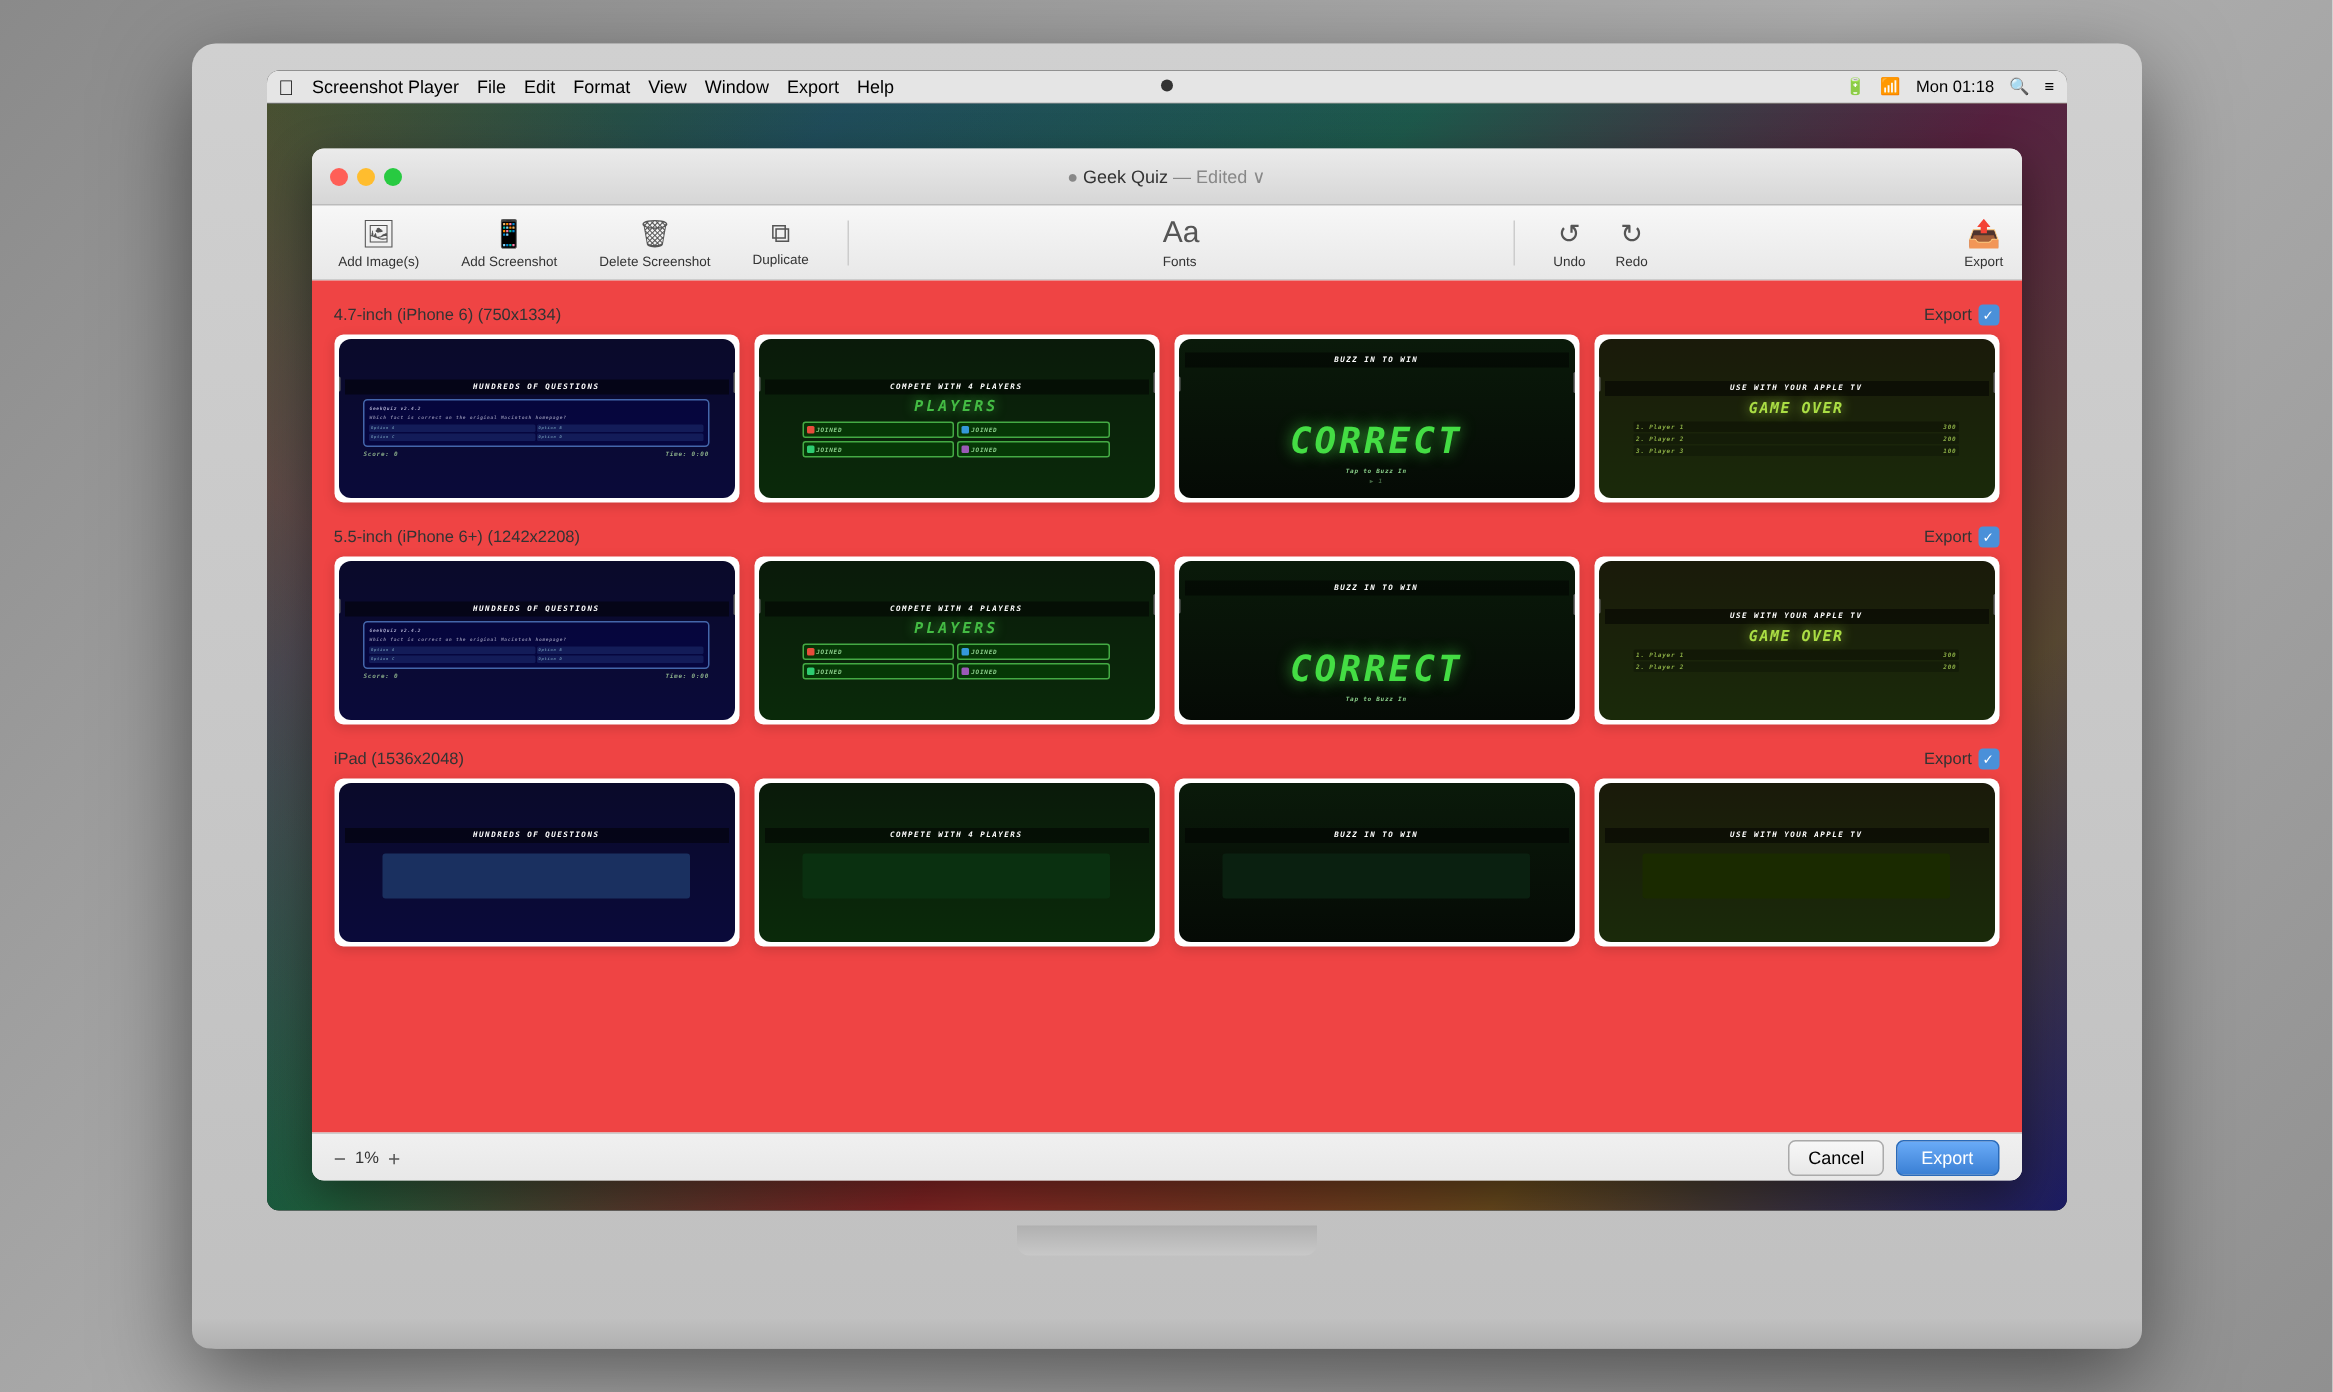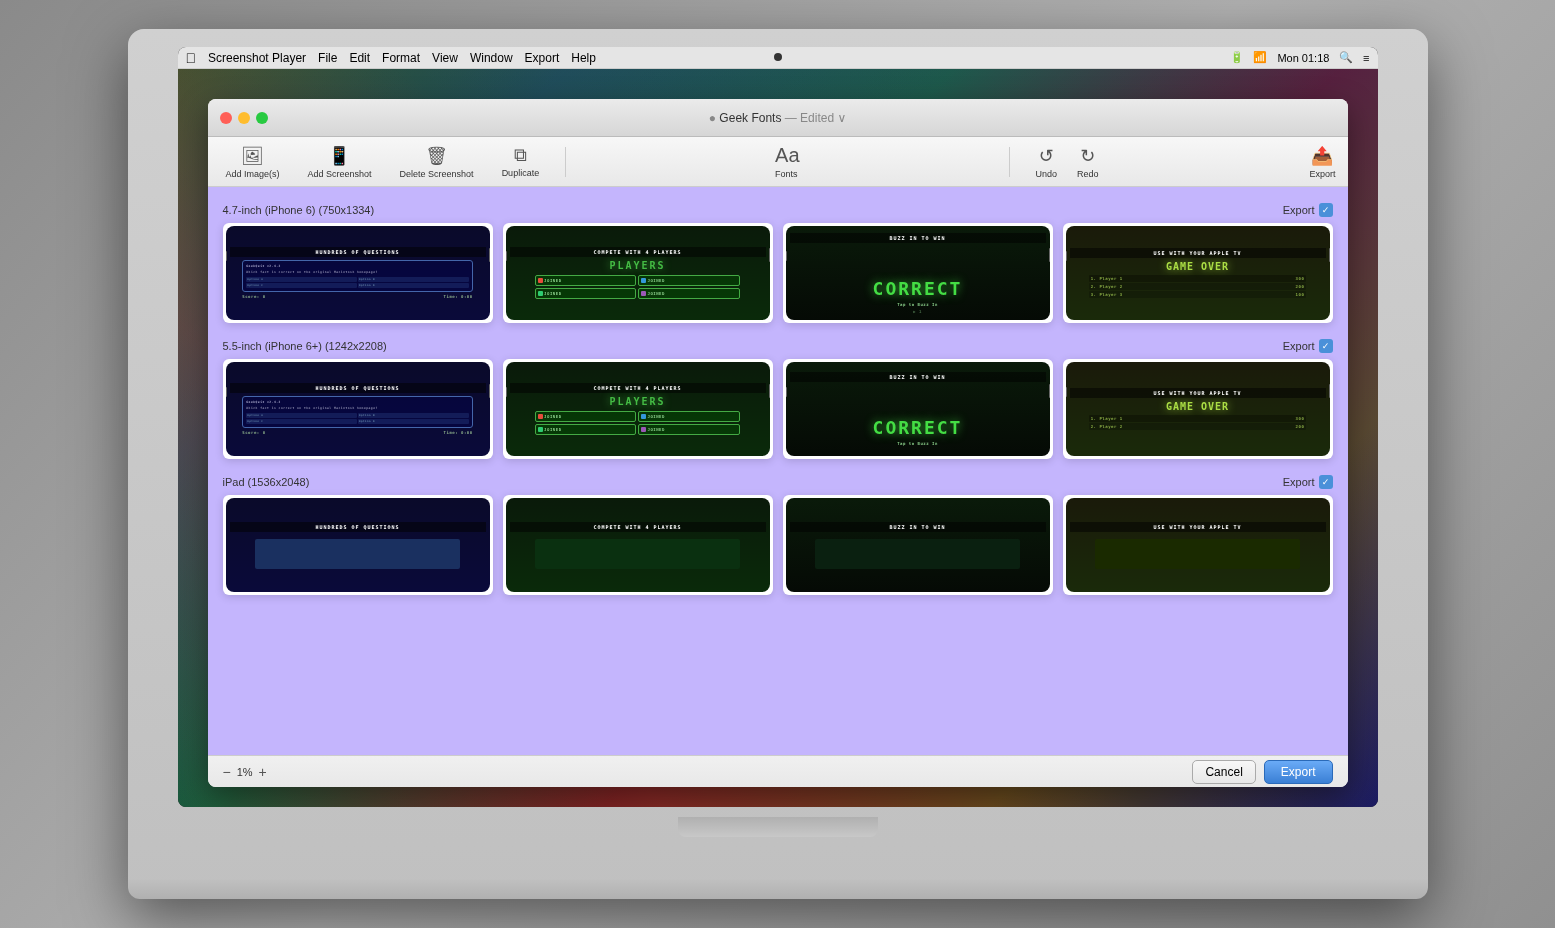--- a/index.html
+++ b/index.html
@@ -152,21 +152,21 @@
     .toolbar-fonts-icon { font-size: 20px; color: #555; }
     .toolbar-fonts-label { font-size: 9px; color: #333; }
     .toolbar-undo-redo { display: flex; gap: 8px; }
     .toolbar-right { margin-left: auto; }
     .toolbar-export-right { display: flex; flex-direction: column; align-items: center; gap: 2px; cursor: pointer; }
 
     
     .main-content {
       flex: 1;
       overflow-y: auto;
-      background: #c4b5fd;
+      background: #ef4444;
       padding: 10px 15px;
       display: flex;
       flex-direction: column;
       gap: 0;
     }
 
     
     .device-section { margin-bottom: 10px; }
     .device-header {
       display: flex;
@@ -203,23 +203,24 @@
       grid-template-columns: repeat(4, 1fr);
       gap: 10px;
     }
 
     .screenshot-card {
       background: white;
       border-radius: 6px;
       overflow: hidden;
       box-shadow: 0 2px 8px rgba(0,0,0,0.15);
       position: relative;
-      height: 100px;
+      height: 112px;
       display: flex;
       flex-direction: column;
+      font-style: italic;
     }
 
     
     .iphone-frame {
       flex: 1;
       background: #1a1a1a;
       margin: 3px;
       border-radius: 8px;
       overflow: hidden;
       position: relative;
@@ -284,21 +285,21 @@
       padding: 2px;
       font-size: 5px;
       letter-spacing: 1px;
       color: white;
       font-family: monospace;
       font-weight: bold;
       margin-bottom: 3px;
     }
 
     .correct-text {
-      font-size: 18px;
+      font-size: 24px;
       font-weight: bold;
       font-family: monospace;
       color: #44dd44;
       letter-spacing: 2px;
       text-shadow: 0 0 10px rgba(68,221,68,0.8);
       margin-top: 32px;
     }
 
     .game-over-text {
       font-size: 10px;
@@ -481,21 +482,21 @@
       <div class="app-window">
 
         <div class="titlebar">
           <div class="traffic-lights">
             <div class="tl tl-red"></div>
             <div class="tl tl-yellow"></div>
             <div class="tl tl-green"></div>
           </div>
           <div class="window-title">
             <span class="window-title-dot">● </span>
-            <span>Geek Fonts</span>
+            <span>Geek Quiz</span>
             <span class="window-title-dot"> — Edited ∨</span>
           </div>
         </div>
 
         <div class="toolbar">
           <div class="toolbar-btn">
             <span class="toolbar-icon">🖼</span>
             <span class="toolbar-label">Add Image(s)</span>
           </div>
           <div class="toolbar-btn">

